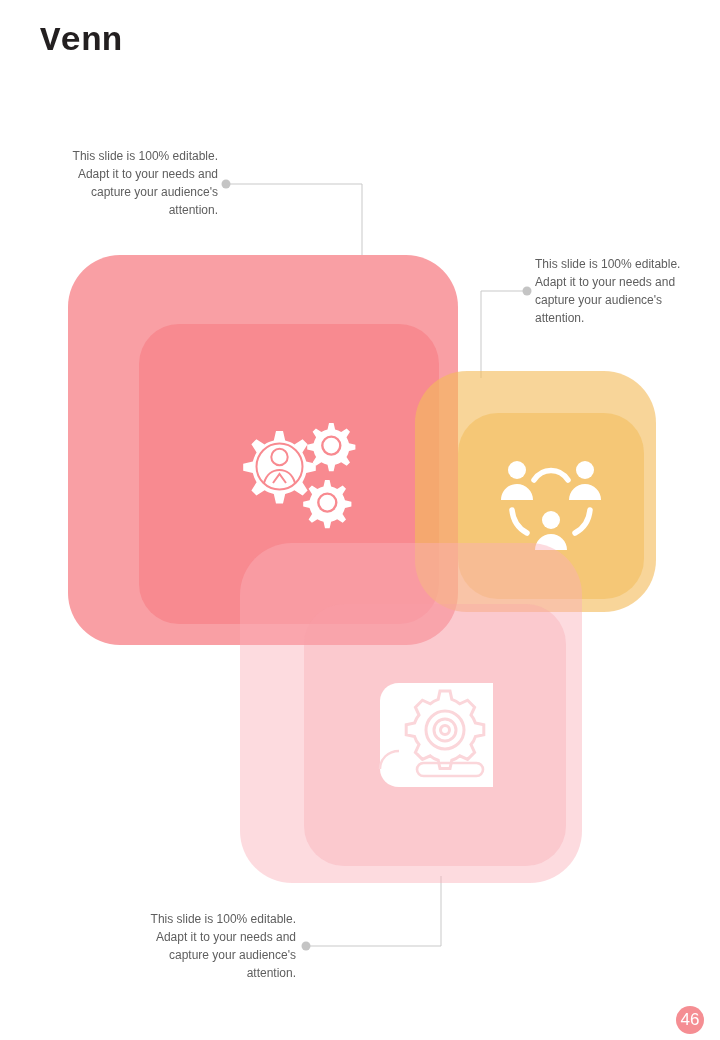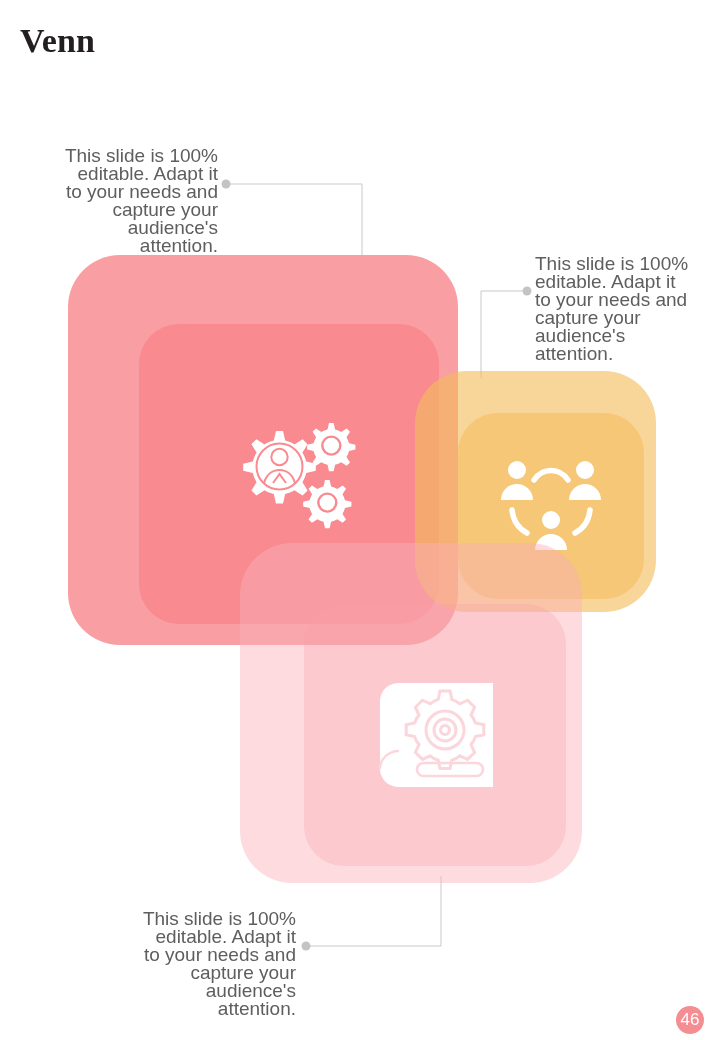--- a/index.html
+++ b/index.html
@@ -11,23 +11,23 @@
     width: 720px;
     height: 1040px;
     position: relative;
     overflow: hidden;
     font-family: "Liberation Sans", sans-serif;
   }
 
   
   .page-title {
     position: absolute;
-    left: 20px;
+    left: 40px;
     top: 20px;
-    font-family: Liberation Serif, serif;
+    font-family: Liberation Mono, monospace;
     font-weight: bold;
     font-size: 34px;
     line-height: 42px;
     color: #231f20;
     letter-spacing: 0.2px;
   }
 
   
   .stage {
     position: absolute;
@@ -108,21 +108,21 @@
     background: rgba(249, 160, 170, 0.30);
     margin-left: 48px;
     margin-top: 44px;
   }
 
   .node-inner svg { display: block; }
 
   
   .caption {
     position: absolute;
-    font-size: 19px;
+    font-size: 12px;
     line-height: 18px;
     color: #5e5e5e;
   }
   .caption-top {
     left: 60px;
     top: 147px;
     width: 158px;
     text-align: right;
   }
   .caption-right {

